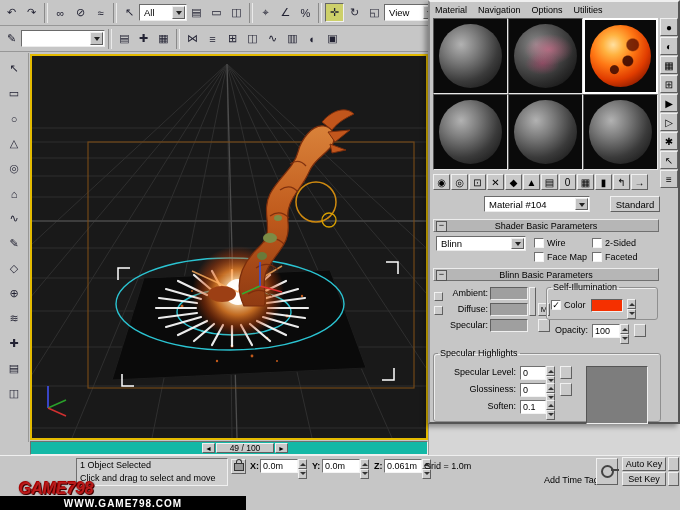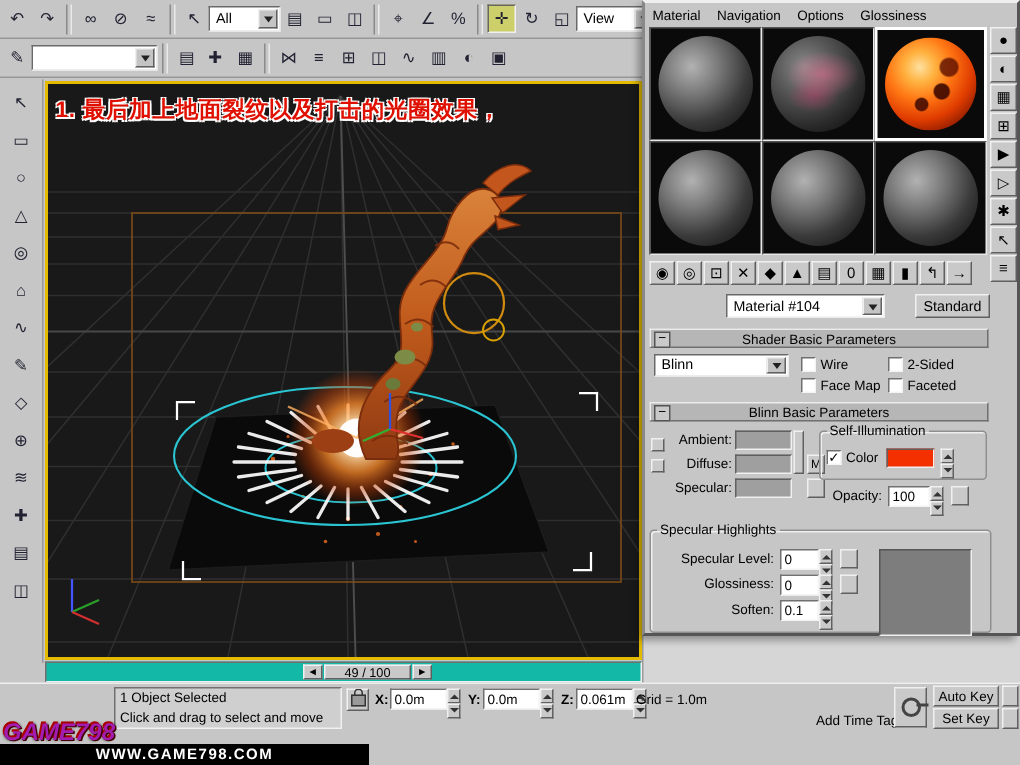--- a/index.html
+++ b/index.html
@@ -91,22 +91,22 @@
   .stub{position:absolute;left:668px;width:11px;height:14px;}
   #stub1{top:1px;} #stub2{top:16px;}
   #lock-btn{position:absolute;left:231px;top:3px;width:15px;height:15px;}
   .lockshape{width:8px;height:6px;background:#999;border:1px solid #333;position:relative;}
   .lockshape::before{content:"";position:absolute;left:1px;top:-5px;width:4px;height:4px;
       border:1px solid #333;border-bottom:none;border-radius:3px 3px 0 0;}
   
   #wm-strip{position:absolute;left:0;top:496px;width:246px;height:14px;background:#000;color:#fff;
             font-size:10px;font-weight:bold;display:flex;align-items:center;justify-content:center;
             letter-spacing:1px;z-index:8;}
-  #wm-logo{position:absolute;left:2px;top:480px;z-index:9;font-size:16px;font-weight:bold;font-style:italic;
-            color:#a21caf;text-shadow:1px 1px 0 #400,-1px -1px 0 #a00,0 0 2px #000;}
+  #wm-logo{position:absolute;left:19px;top:480px;z-index:9;font-size:16px;font-weight:bold;font-style:italic;
+            color:#b91c1c;text-shadow:1px 1px 0 #400,-1px -1px 0 #a00,0 0 2px #000;}
   
   #right-gap{position:absolute;left:428px;top:424px;width:252px;height:54px;background:#d6d6d6;
             border-left:1px solid #9a9a9a;}
   #mat-editor{position:absolute;left:428px;top:0;width:252px;height:424px;background:#c6c6c6;
             border:2px solid;border-color:#efefef #555 #555 #888;box-sizing:border-box;z-index:5;
             box-shadow:-3px 3px 5px rgba(0,0,0,.35);}
   .me-menubar{position:absolute;left:2px;top:1px;right:2px;height:13px;display:flex;gap:11px;
             padding-left:3px;font-size:9px;align-items:center;}
   .me-samples{position:absolute;left:3px;top:16px;display:grid;grid-template-columns:repeat(3,75px);
             grid-auto-rows:76px;}
@@ -475,21 +475,20 @@
         <circle cx="284" cy="146" r="20" stroke="#cf8a10" stroke-width="1.5"></circle>
         <circle cx="297" cy="164" r="7" stroke="#d8a000" stroke-width="1.3"></circle>
       </g>
 
       <g stroke-width="1.5">
         <line x1="16" y1="352" x2="16" y2="330" stroke="#4455ff"></line>
         <line x1="16" y1="352" x2="34" y2="344" stroke="#2aa02a"></line>
         <line x1="16" y1="352" x2="34" y2="360" stroke="#d03030"></line>
       </g>
     </svg>
-    <div id="annotation">1. 最后加上地面裂纹以及打击的光圈效果，</div>
   </div>
 
   <div id="time-slider">
     <button class="ts-btn btn" style="left:171px">◄</button>
     <button class="ts-frame btn">49 / 100</button>
     <button class="ts-btn btn" style="left:244px">►</button>
   </div>
 
   <button id="tb-left-icon" class="btn">≋</button>
   <div id="trackbar">
@@ -550,21 +549,21 @@
     <button id="setkey" class="btn">Set Key</button>
     <button id="stub1" class="stub btn"></button>
     <button id="stub2" class="stub btn"></button>
   </div>
 
   <div id="mat-editor">
     <div class="me-menubar">
       <span class="me-menu">Material</span>
         <span class="me-menu">Navigation</span>
         <span class="me-menu">Options</span>
-        <span class="me-menu">Glossiness</span>
+        <span class="me-menu">Utilities</span>
     </div>
 
     <div class="me-samples">
       <div class="slot">
           <div class="sphere s-dark"></div>
         </div>
       <div class="slot">
           <div class="sphere s-pink"></div>
         </div>
       <div class="slot active">

